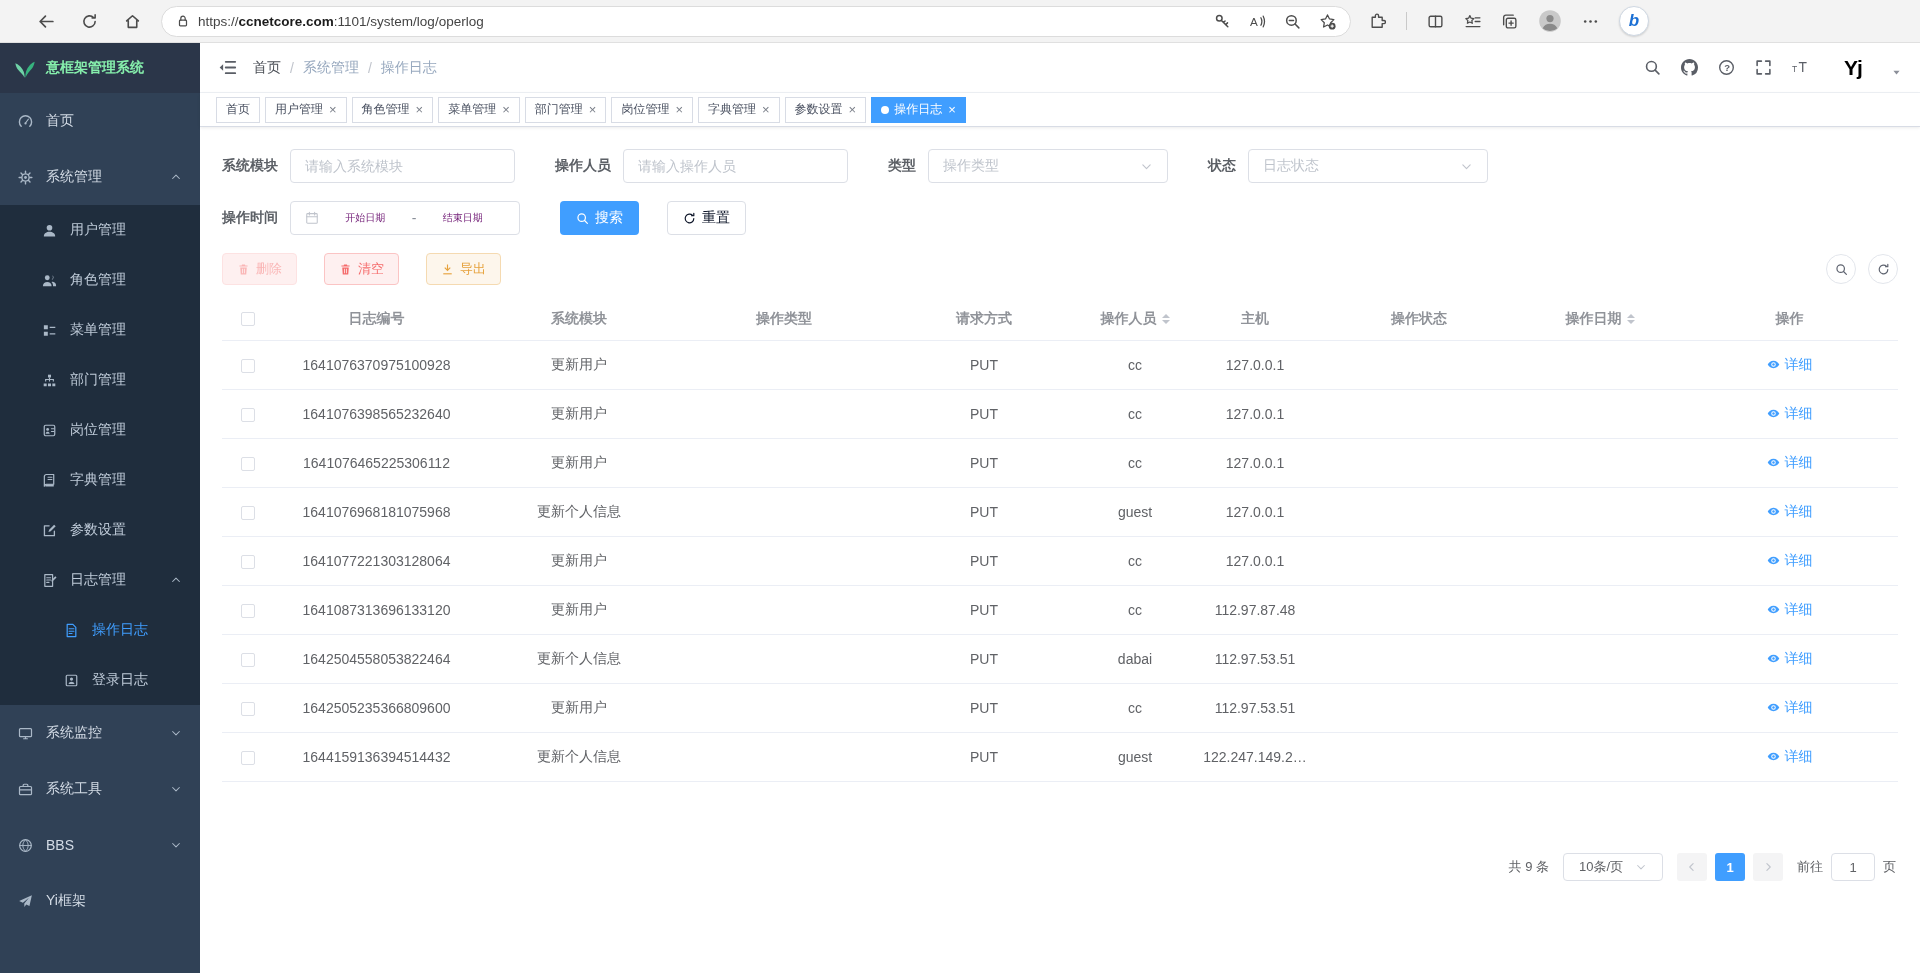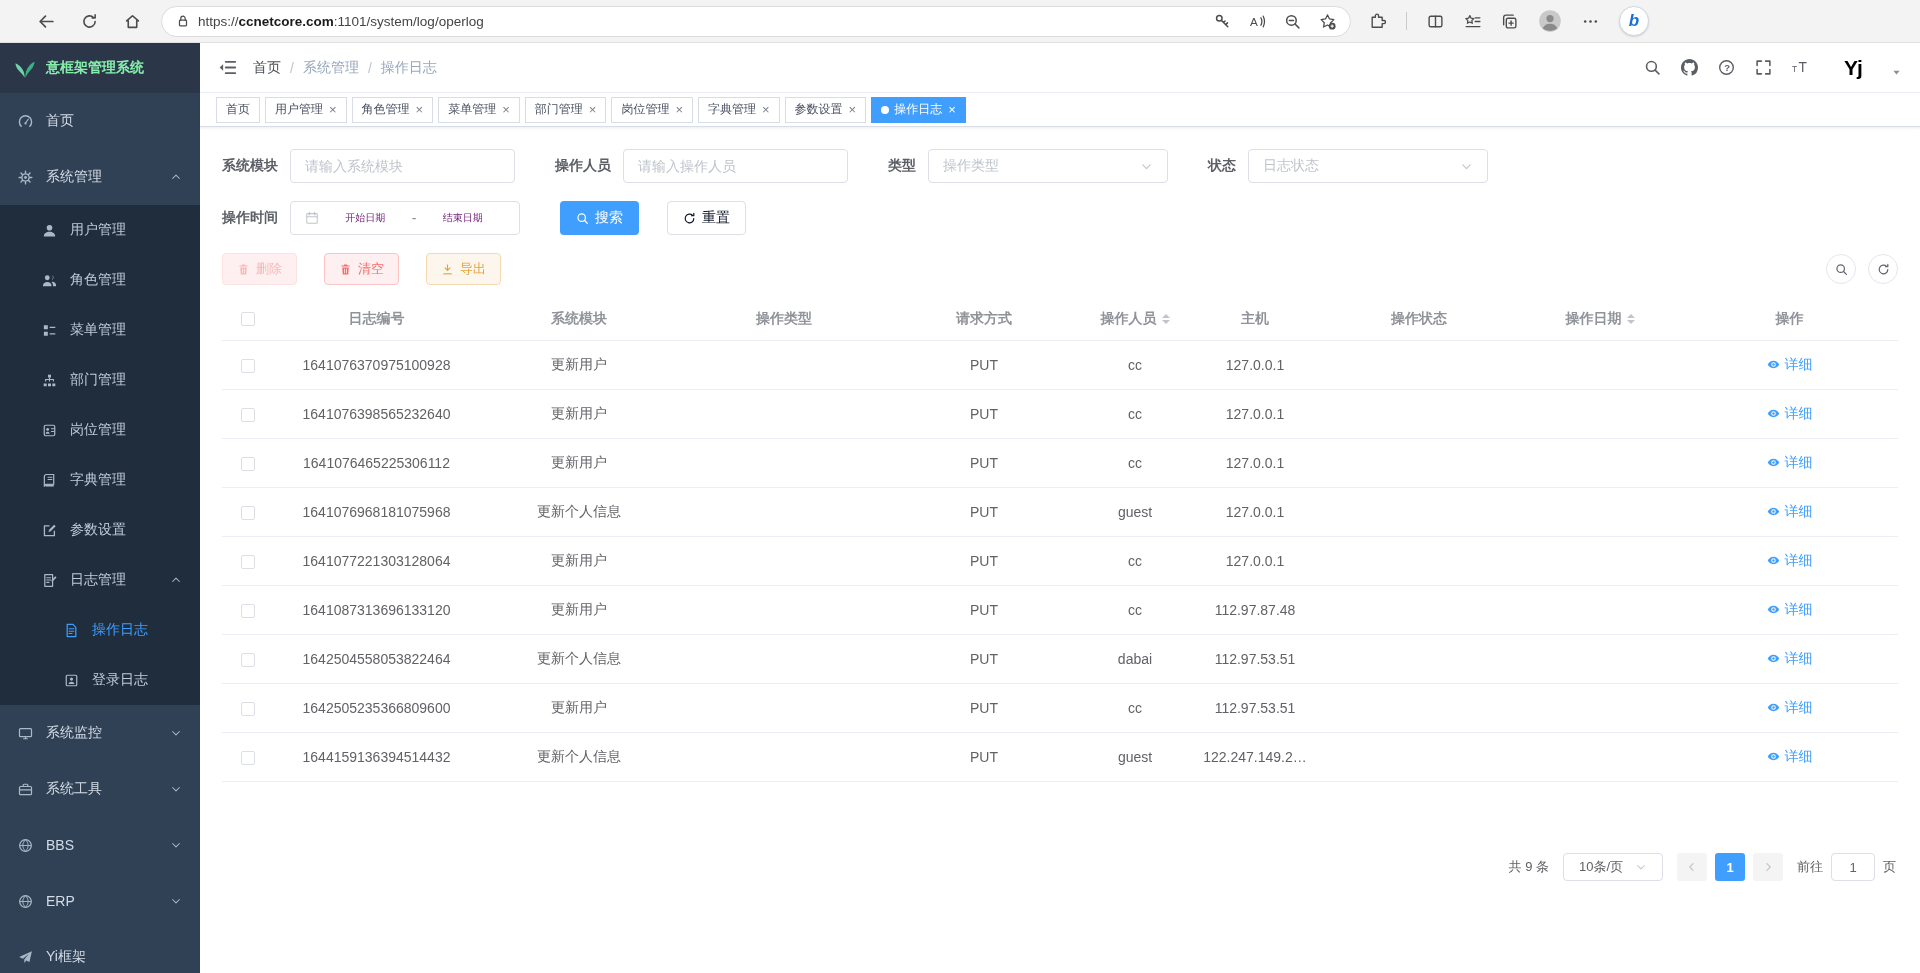--- a/index.html
+++ b/index.html
@@ -406,34 +406,20 @@
             </span>
             <span class="milabel">BBS</span>
             <span class="chev icon">
               <svg viewBox="0 0 16 16">
                 <path d="M3.5 6L8 10.5 12.5 6" stroke="currentColor" fill="none" stroke-linecap="round" stroke-linejoin="round" stroke-width="1.4"></path>
               </svg>
             </span>
           </div>
           <div class="mi d0">
             <span class="micon icon">
-              <svg viewBox="0 0 16 16">
-                <circle cx="8" cy="8" r="6.2" stroke="currentColor" fill="none" stroke-linecap="round" stroke-linejoin="round" stroke-width="1.3"></circle>
-                <path d="M1.8 8h12.4M8 1.8c-3.9 3.7-3.9 8.7 0 12.4M8 1.8c3.9 3.7 3.9 8.7 0 12.4" stroke="currentColor" fill="none" stroke-linecap="round" stroke-linejoin="round" stroke-width="1"></path>
-              </svg>
-            </span>
-            <span class="milabel">ERP</span>
-            <span class="chev icon">
-              <svg viewBox="0 0 16 16">
-                <path d="M3.5 6L8 10.5 12.5 6" stroke="currentColor" fill="none" stroke-linecap="round" stroke-linejoin="round" stroke-width="1.4"></path>
-              </svg>
-            </span>
-          </div>
-          <div class="mi d0">
-            <span class="micon icon">
               <svg viewBox="0 0 16 16" fill="currentColor">
                 <path d="M14.8 1.4L1.2 7.5l4 1.7 6.5-5.2-5 6 .1 3.9 2-2.7 3.4 1.7 2.6-11.5z"></path>
               </svg>
             </span>
             <span class="milabel">Yi框架</span>
           </div>
         </nav>
     </aside>
 
     <div class="main">

